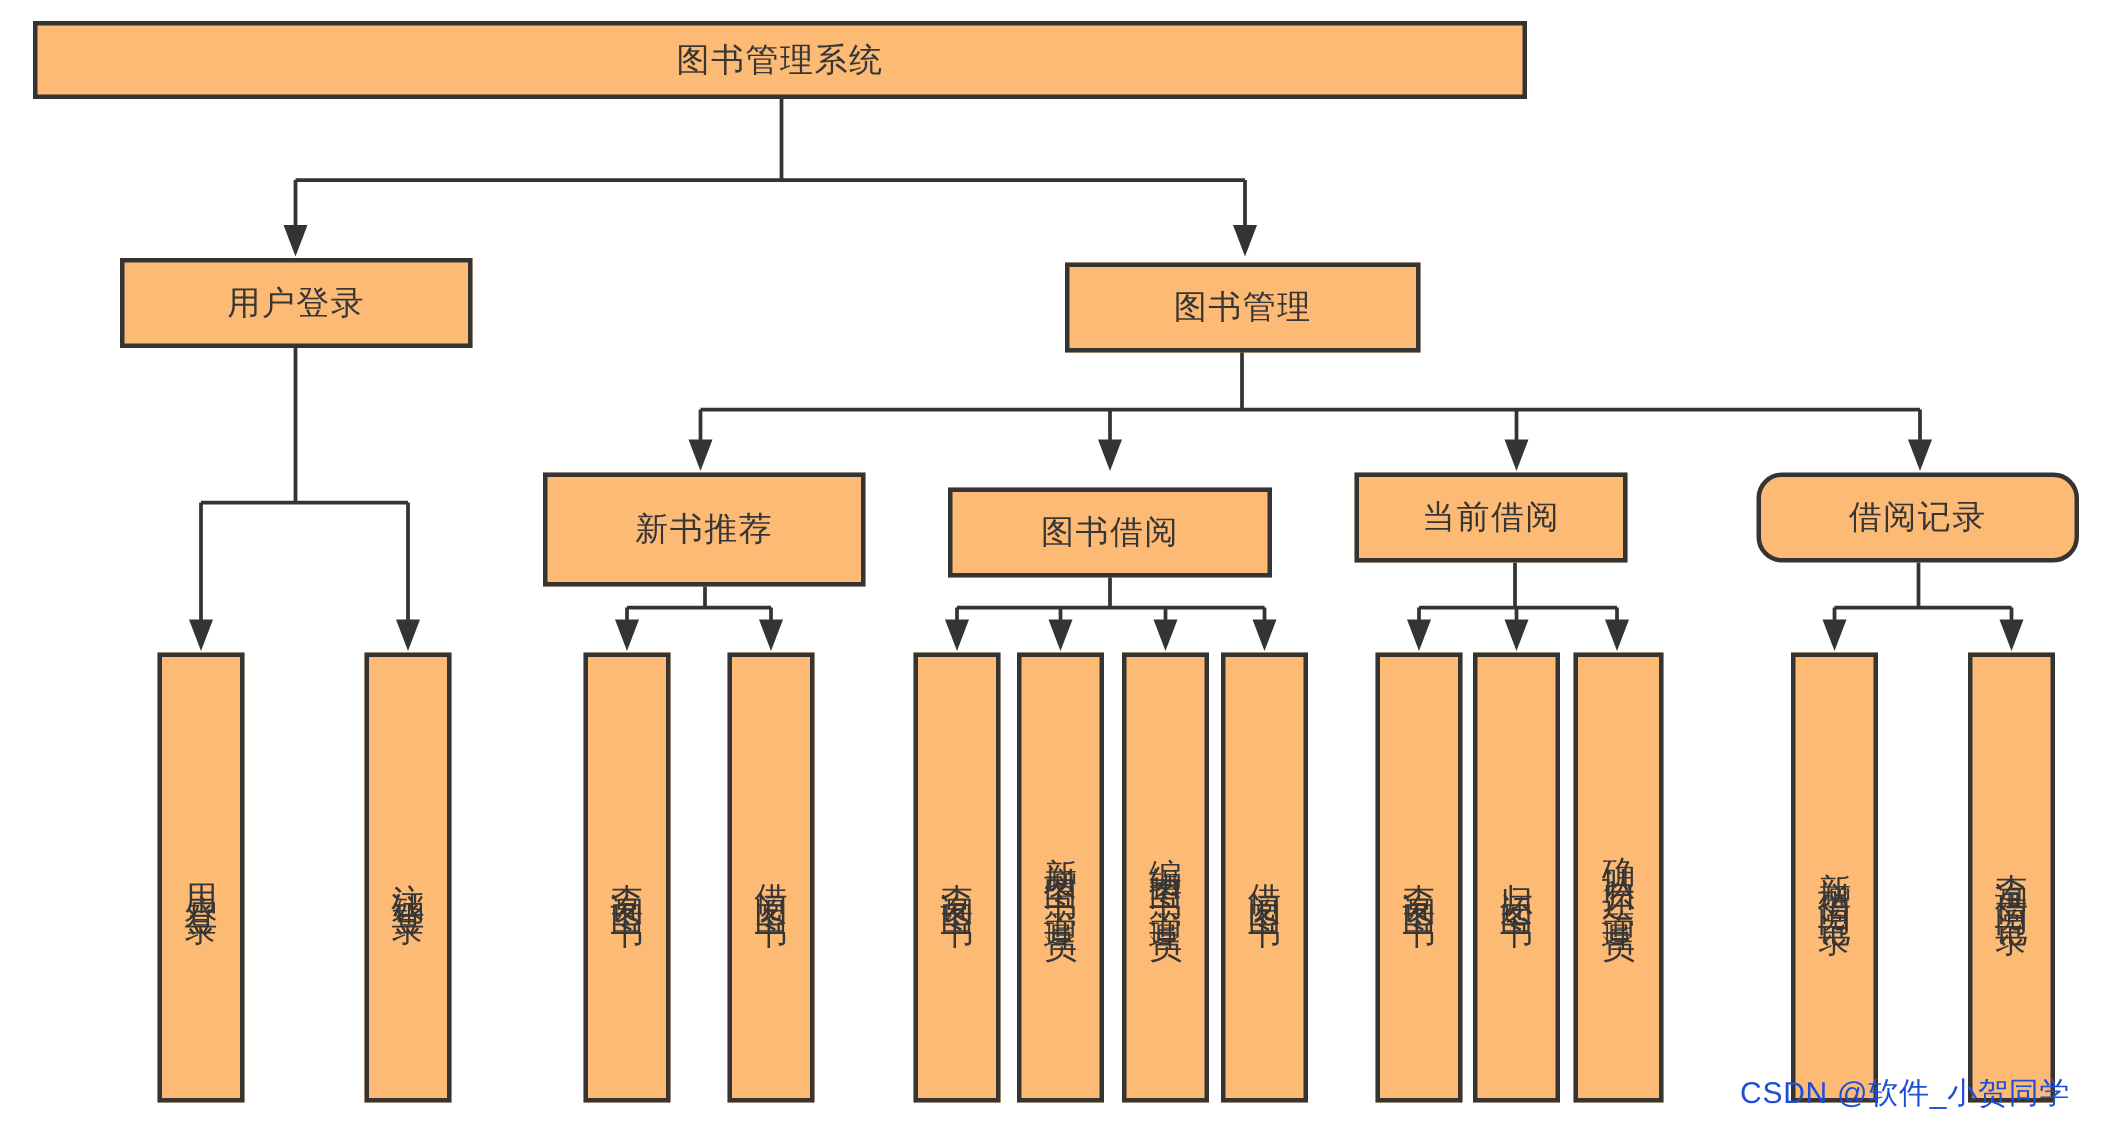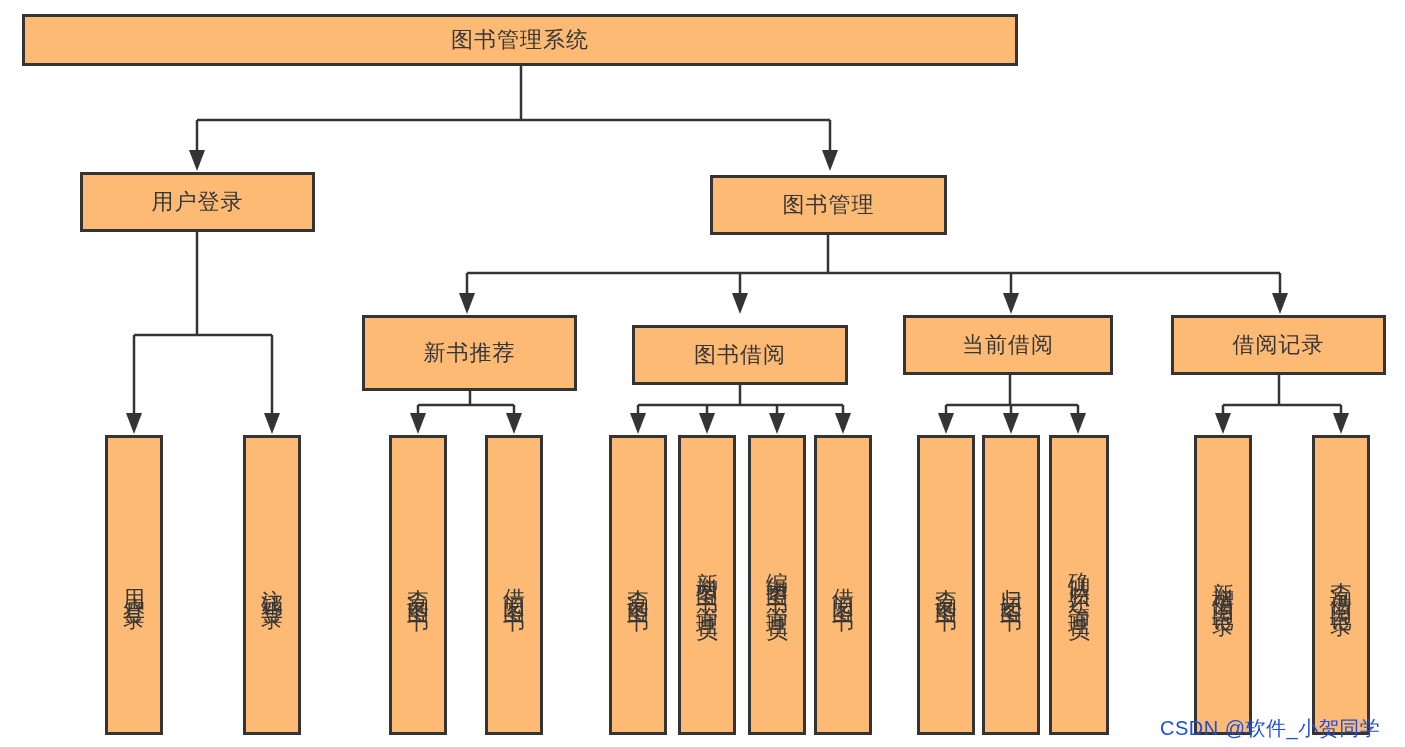--- a/index.html
+++ b/index.html
@@ -130,22 +130,22 @@
     </g>
   </svg>
 
   <div class="node" style="left:22px; top:14px; width:996px; height:52px;">图书管理系统</div>
 
   <div class="node" style="left:80px; top:172px; width:235px; height:60px;">用户登录</div>
   <div class="node" style="left:710px; top:175px; width:237px; height:60px;">图书管理</div>
 
   <div class="node" style="left:362px; top:315px; width:215px; height:76px;">新书推荐</div>
   <div class="node" style="left:632px; top:315px; width:216px; height:60px;margin-top:10px;">图书借阅</div>
-  <div class="node" style="left:903px; top:315px; width:210px; height:60px;font-family:Liberation Serif, serif;">当前借阅</div>
-  <div class="node" style="left:1171px; top:315px; width:215px; height:60px;">借阅记录</div>
+  <div class="node" style="left:903px; top:315px; width:182px; height:60px;font-family:Liberation Serif, serif;">当前借阅</div>
+  <div class="node" style="left:1171px; top:315px; width:215px; height:60px;border-radius:17px;">借阅记录</div>
 
   <div class="node vert" style="left:105px; top:435px; width:58px; height:300px;">用户登录</div>
   <div class="node vert" style="left:243px; top:435px; width:58px; height:300px;">注销登录</div>
 
   <div class="node vert" style="left:389px; top:435px; width:58px; height:300px;">查询图书</div>
   <div class="node vert" style="left:485px; top:435px; width:58px; height:300px;">借阅图书</div>
 
   <div class="node vert" style="left:609px; top:435px; width:58px; height:300px;">查询图书</div>
   <div class="node vert" style="left:678px; top:435px; width:58px; height:300px;">新增图书（管理员）</div>
   <div class="node vert" style="left:748px; top:435px; width:58px; height:300px;">编辑图书（管理员）</div>

